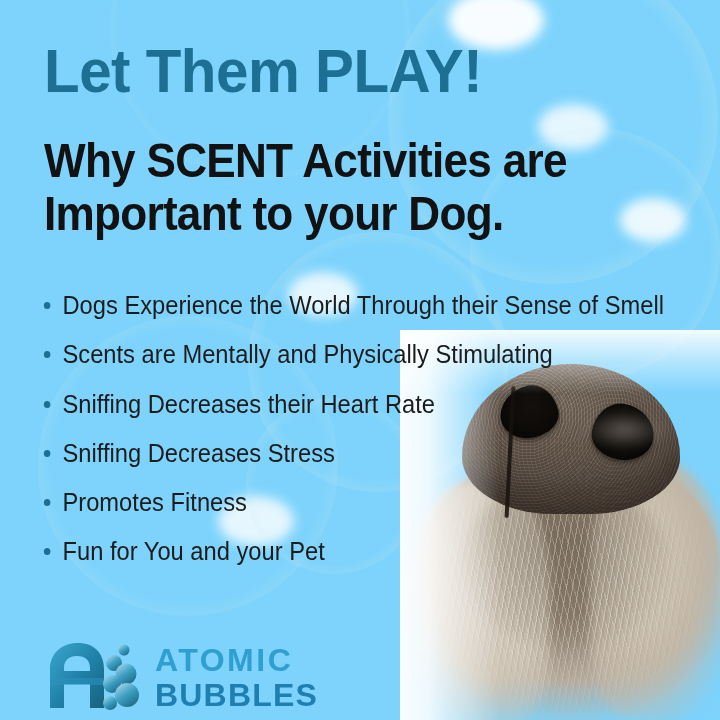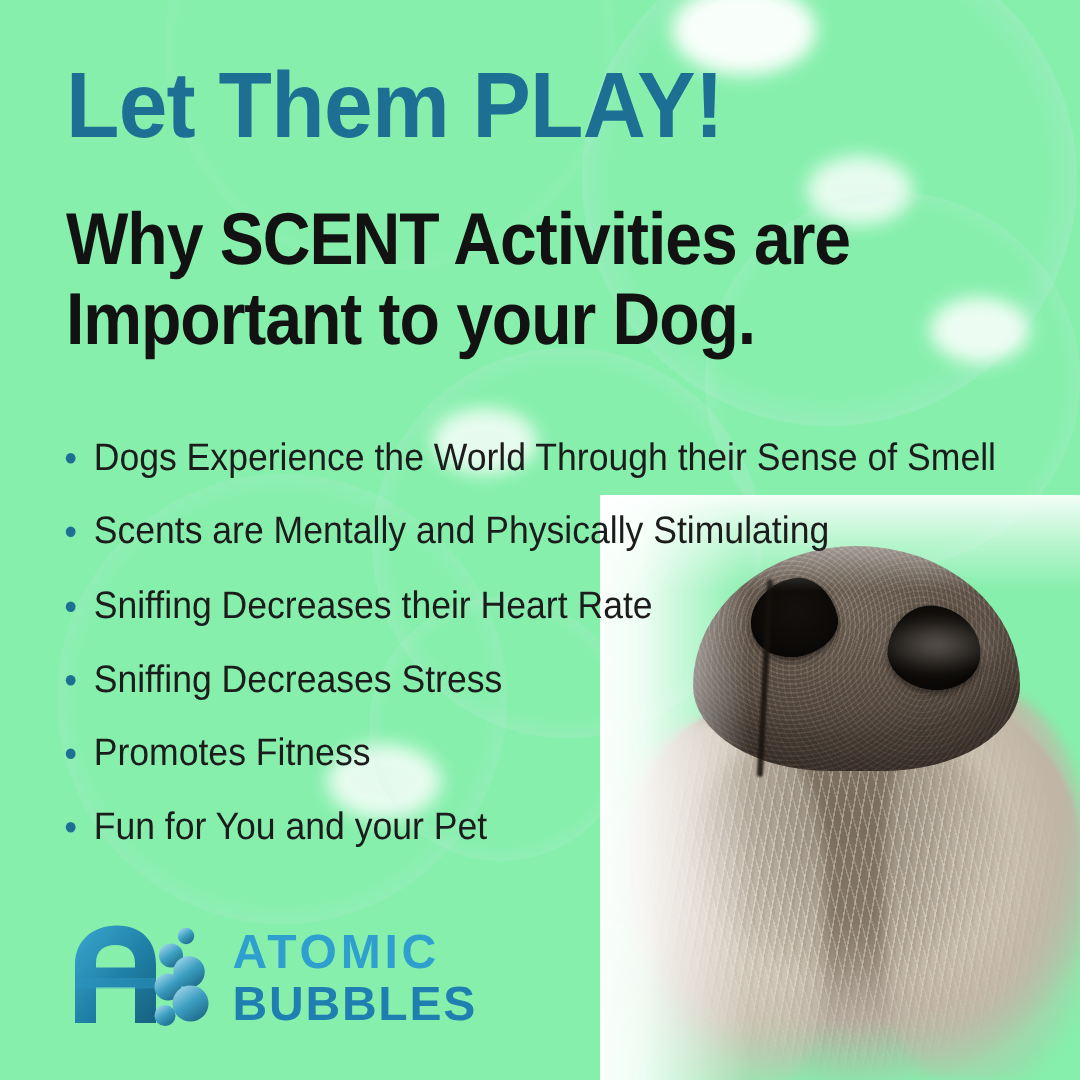--- a/index.html
+++ b/index.html
@@ -10,21 +10,21 @@
   }
   body {
     font-family: "Liberation Sans", sans-serif;
   }
 
   #poster {
     position: relative;
     width: 720px;
     height: 720px;
     overflow: hidden;
-    background: #86efac;
+    background: #7dd3fc;
   }
 
   
   #bubbles {
     position: absolute;
     inset: 0;
     z-index: 0;
     pointer-events: none;
   }
   .bubble {
@@ -250,21 +250,21 @@
     width: 7px;
     height: 7px;
     border-radius: 50%;
     background: #1d6f94;
   }
 
   
   #logo {
     position: absolute;
     left: 42px;
-    top: 612px;
+    top: 638px;
     width: 275px;
     height: 76px;
     display: flex;
     align-items: center;
     justify-content: center;
   }
   #logo svg { display: block; }
 </style>
 </head>
 <body>

